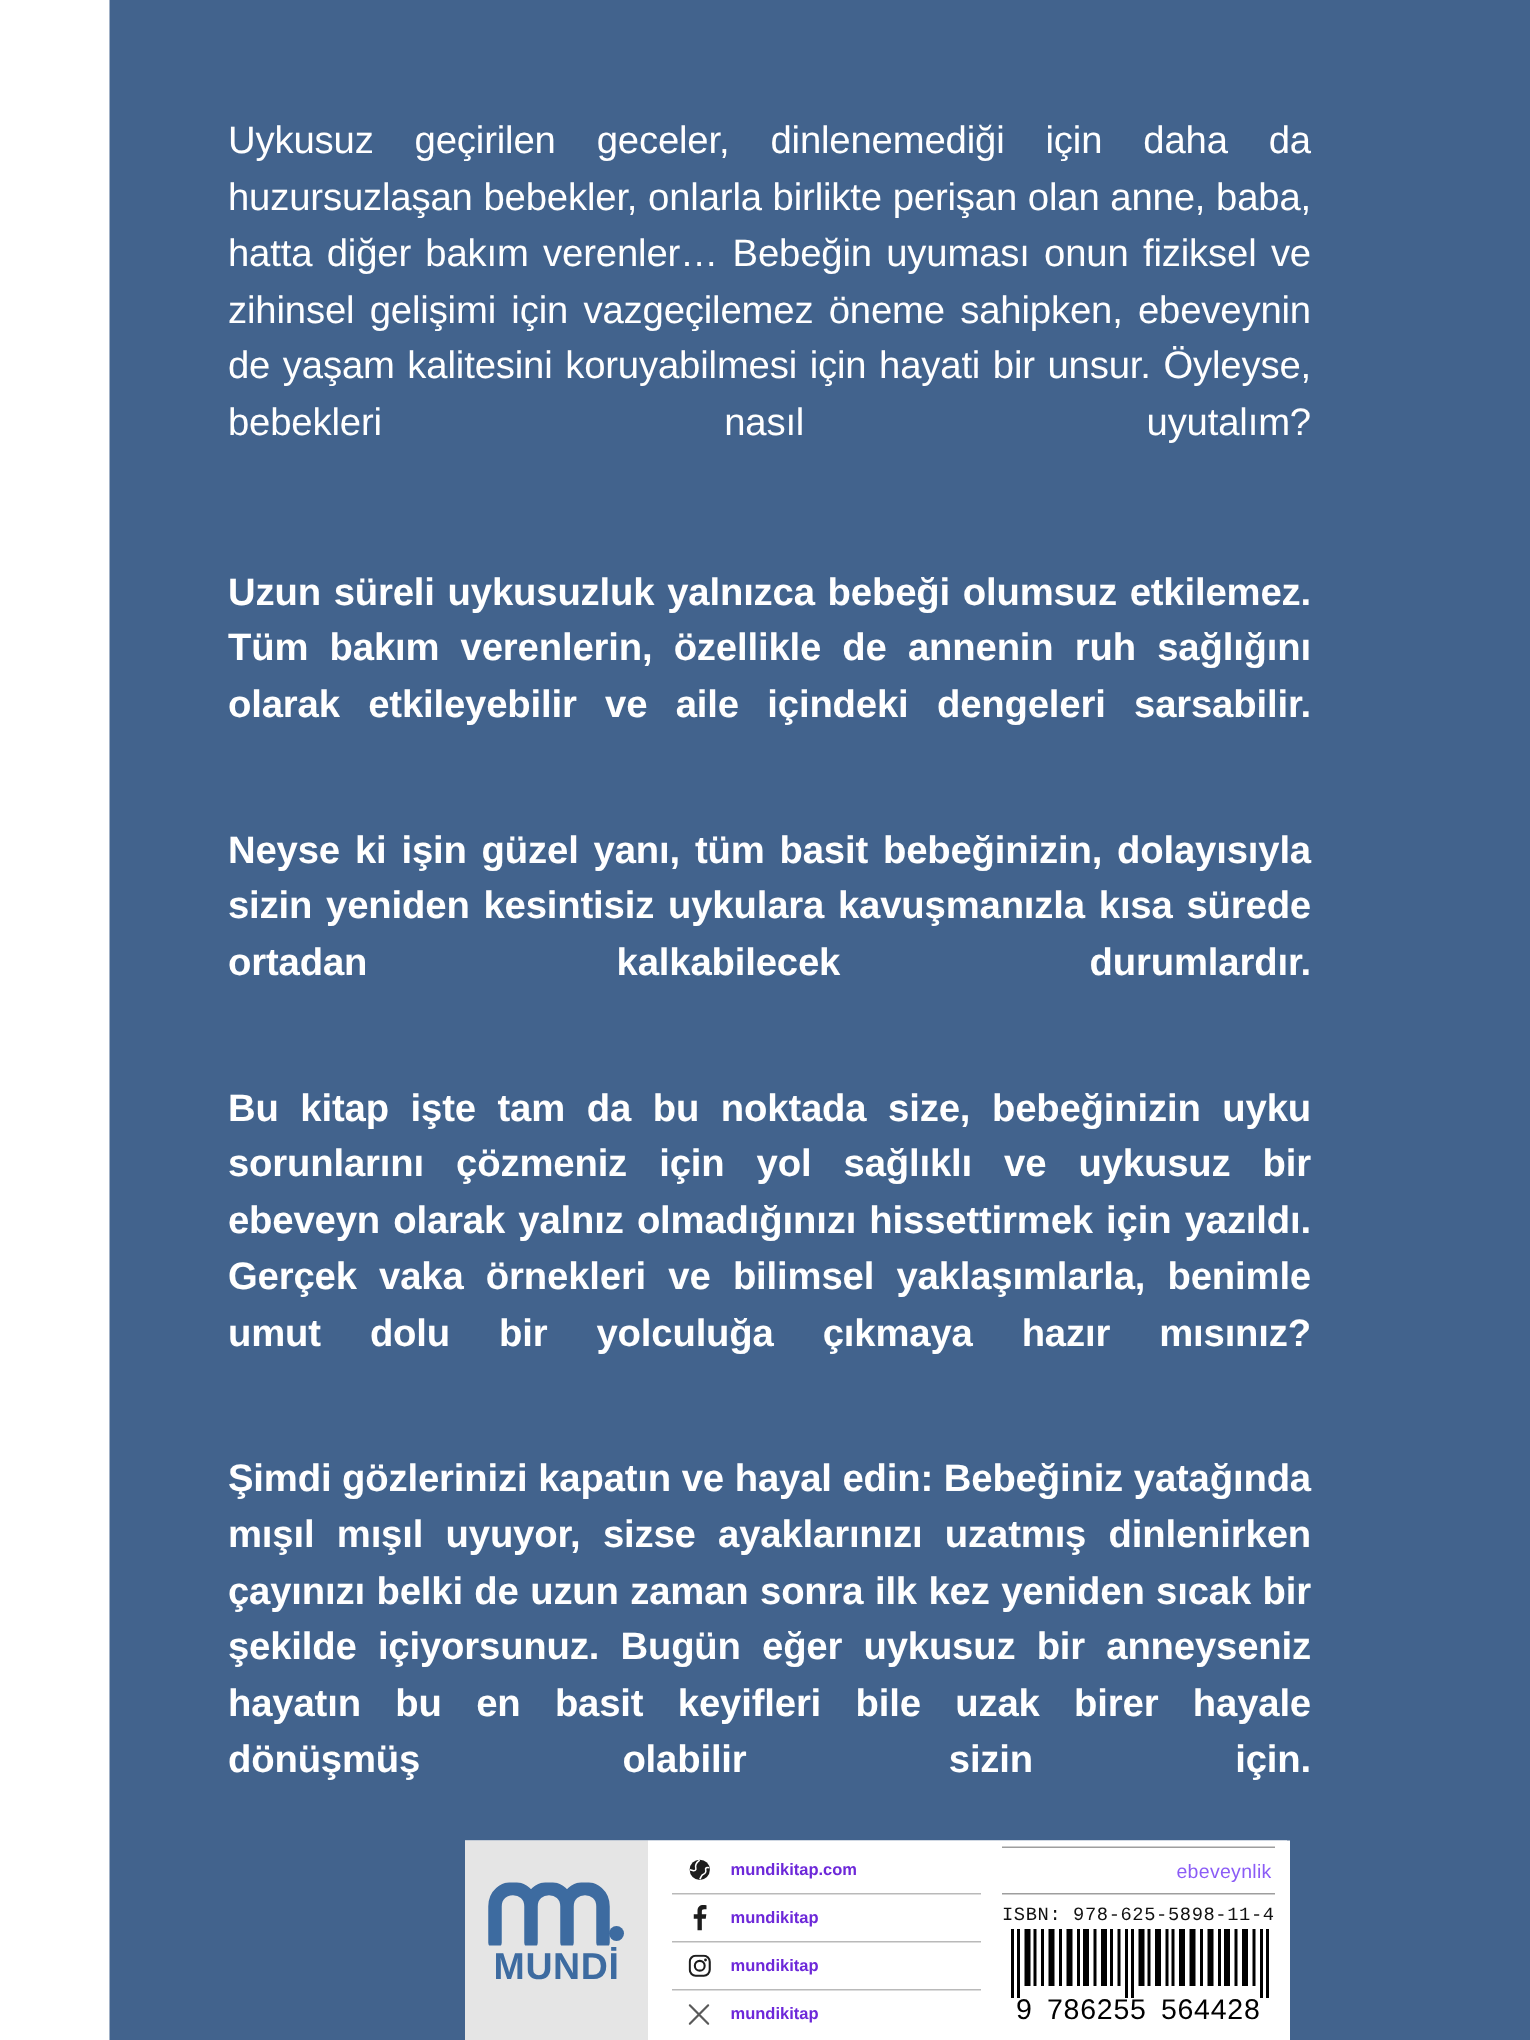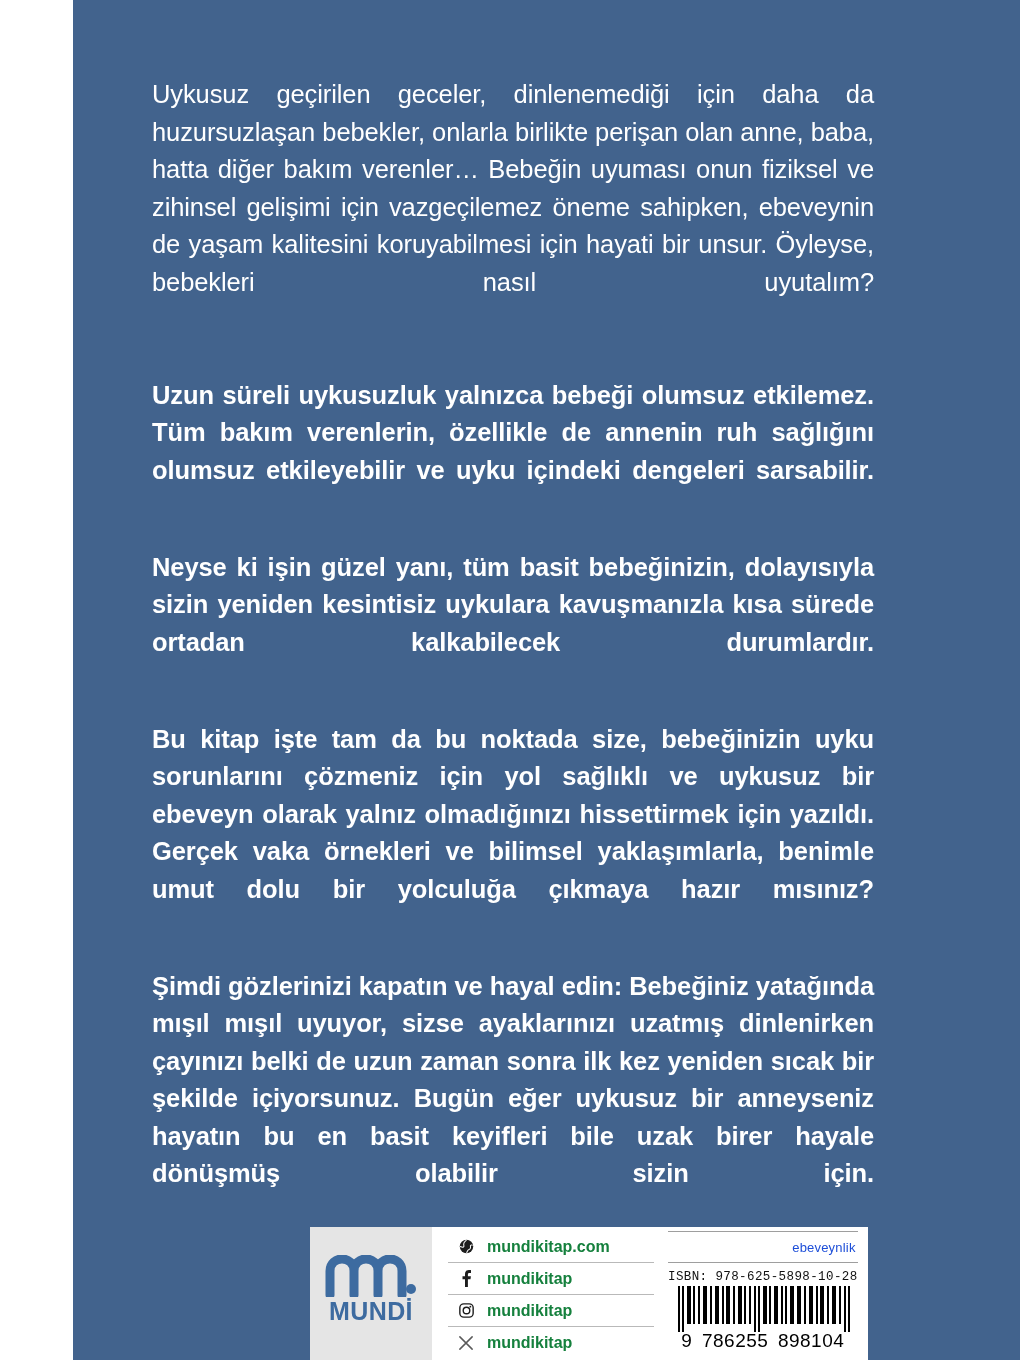--- a/index.html
+++ b/index.html
@@ -121,23 +121,23 @@
   .contact-row .ci {
     width: 24px;
     flex: 0 0 24px;
     display: flex;
     align-items: center;
     justify-content: center;
     color: #1d1d1d;
   }
   .contact-row .ctext {
     margin-left: 9px;
-    font-size: 16px;
+    font-size: 11px;
     font-weight: 600;
-    color: #15803d;
+    color: #6d28d9;
     white-space: nowrap;
   }
 
   
   #isbn-col {
     flex: 1 1 auto;
     display: flex;
     flex-direction: column;
     padding: 4px 10px 4px 14px;
     box-sizing: border-box;
@@ -147,21 +147,21 @@
     border-top: 1.5px solid #9e9e9e;
     border-bottom: 1.5px solid #9e9e9e;
     height: 30px;
     display: flex;
     align-items: center;
     justify-content: flex-end;
     padding-right: 2px;
   }
   #category-label {
     font-size: 13px;
-    color: #1d4ed8;
+    color: #8b5cf6;
     letter-spacing: 0.2px;
   }
   #isbn-text {
     margin-top: 7px;
     text-align: center;
     font-family: "Liberation Mono", monospace;
     font-size: 12.5px;
     letter-spacing: 0.4px;
     color: #111111;
     white-space: nowrap;
@@ -190,21 +190,21 @@
 </head>
 <body>
 
 <div id="cover">
 
   <div id="blurb">
 
     <p class="para intro">Uykusuz geçirilen geceler, dinlenemediği için daha da huzursuzlaşan bebekler, onlarla birlikte perişan olan anne, baba, hatta diğer bakım verenler… Bebeğin uyuması onun fiziksel ve zihinsel gelişimi için vazgeçilemez öneme sahipken, ebeveynin de yaşam kalitesini koruyabilmesi için hayati bir unsur. Öyleyse, bebekleri nasıl uyutalım?</p>
 
 
-    <p class="para quote">Uzun süreli uykusuzluk yalnızca bebeği olumsuz etkilemez. Tüm bakım verenlerin, özellikle de annenin ruh sağlığını olumsuz etkileyebilir ve uyku içindeki dengeleri sarsabilir.</p>
+    <p class="para quote">Uzun süreli uykusuzluk yalnızca bebeği olumsuz etkilemez. Tüm bakım verenlerin, özellikle de annenin ruh sağlığını olarak etkileyebilir ve aile içindeki dengeleri sarsabilir.</p>
 
     <p class="para quote">Neyse ki işin güzel yanı, tüm basit bebeğinizin, dolayısıyla sizin yeniden kesintisiz uykulara kavuşmanızla kısa sürede ortadan kalkabilecek durumlardır.</p>
 
     <p class="para quote">Bu kitap işte tam da bu noktada size, bebeğinizin uyku sorunlarını çözmeniz için yol sağlıklı ve uykusuz bir ebeveyn olarak yalnız olmadığınızı hissettirmek için yazıldı. Gerçek vaka örnekleri ve bilimsel yaklaşımlarla, benimle umut dolu bir yolculuğa çıkmaya hazır mısınız?</p>
 
     <p class="para quote">Şimdi gözlerinizi kapatın ve hayal edin: Bebeğiniz yatağında mışıl mışıl uyuyor, sizse ayaklarınızı uzatmış dinlenirken çayınızı belki de uzun zaman sonra ilk kez yeniden sıcak bir şekilde içiyorsunuz. Bugün eğer uykusuz bir anneyseniz hayatın bu en basit keyifleri bile uzak birer hayale dönüşmüş olabilir sizin için.</p>
 
   </div>
 
   <div id="footer">
@@ -259,21 +259,21 @@
       </div>
 
     </div>
 
     <div id="isbn-col">
 
       <div id="category-band">
         <span id="category-label">ebeveynlik</span>
       </div>
 
-      <div id="isbn-text">ISBN: 978-625-5898-10-28</div>
+      <div id="isbn-text">ISBN: 978-625-5898-11-4</div>
 
       <div id="barcode-wrap">
         <svg id="barcode" width="178" height="46" viewBox="0 0 178 46">
           <rect x="0" y="0" width="178" height="46" fill="#ffffff"></rect>
           <g fill="#000000">
             <rect x="4" y="0" width="2" height="46"></rect>
             <rect x="8" y="0" width="2" height="46"></rect>
             <rect x="13" y="0" width="4" height="38"></rect>
             <rect x="19" y="0" width="2" height="38"></rect>
             <rect x="24" y="0" width="2" height="38"></rect>
@@ -302,20 +302,20 @@
             <rect x="153" y="0" width="2" height="38"></rect>
             <rect x="158" y="0" width="4" height="38"></rect>
             <rect x="165" y="0" width="2" height="38"></rect>
             <rect x="170" y="0" width="2" height="46"></rect>
             <rect x="174" y="0" width="2" height="46"></rect>
           </g>
         </svg>
         <div id="barcode-digits">
           <span>9</span>
           <span>786255</span>
-          <span>898104</span>
+          <span>564428</span>
         </div>
       </div>
 
     </div>
 
   </div>
 </div>
 
 </body></html>

